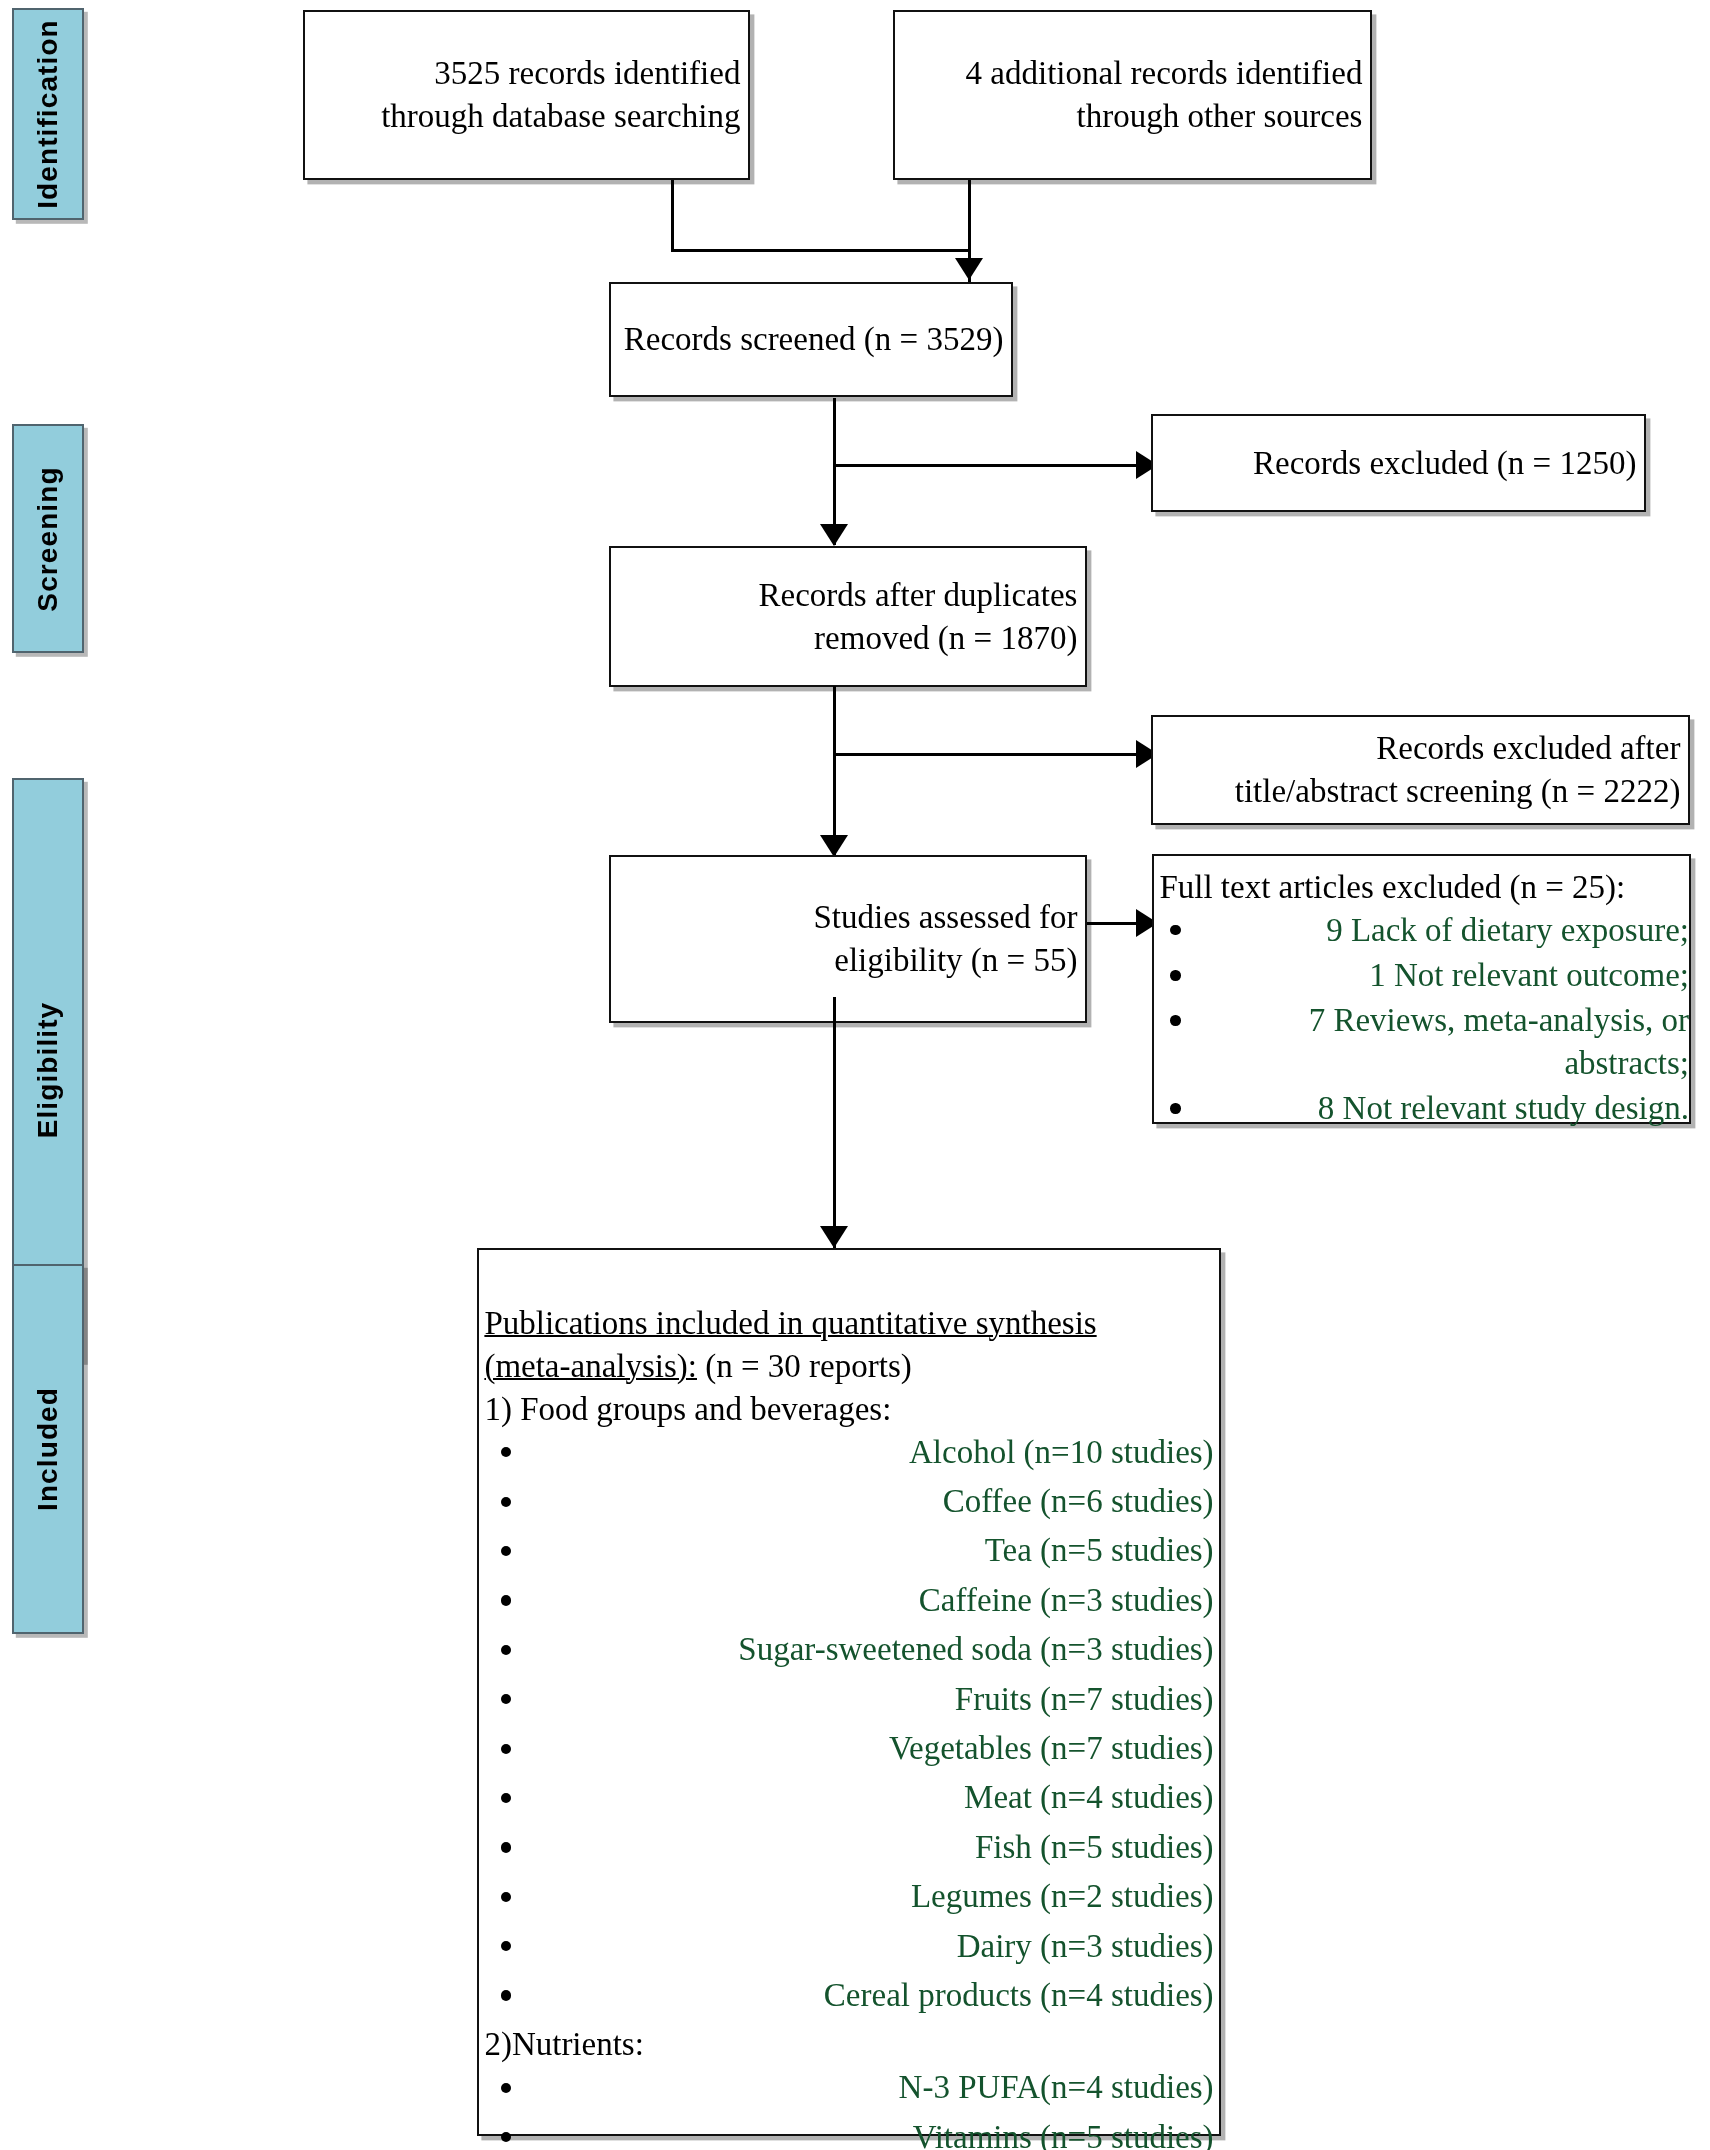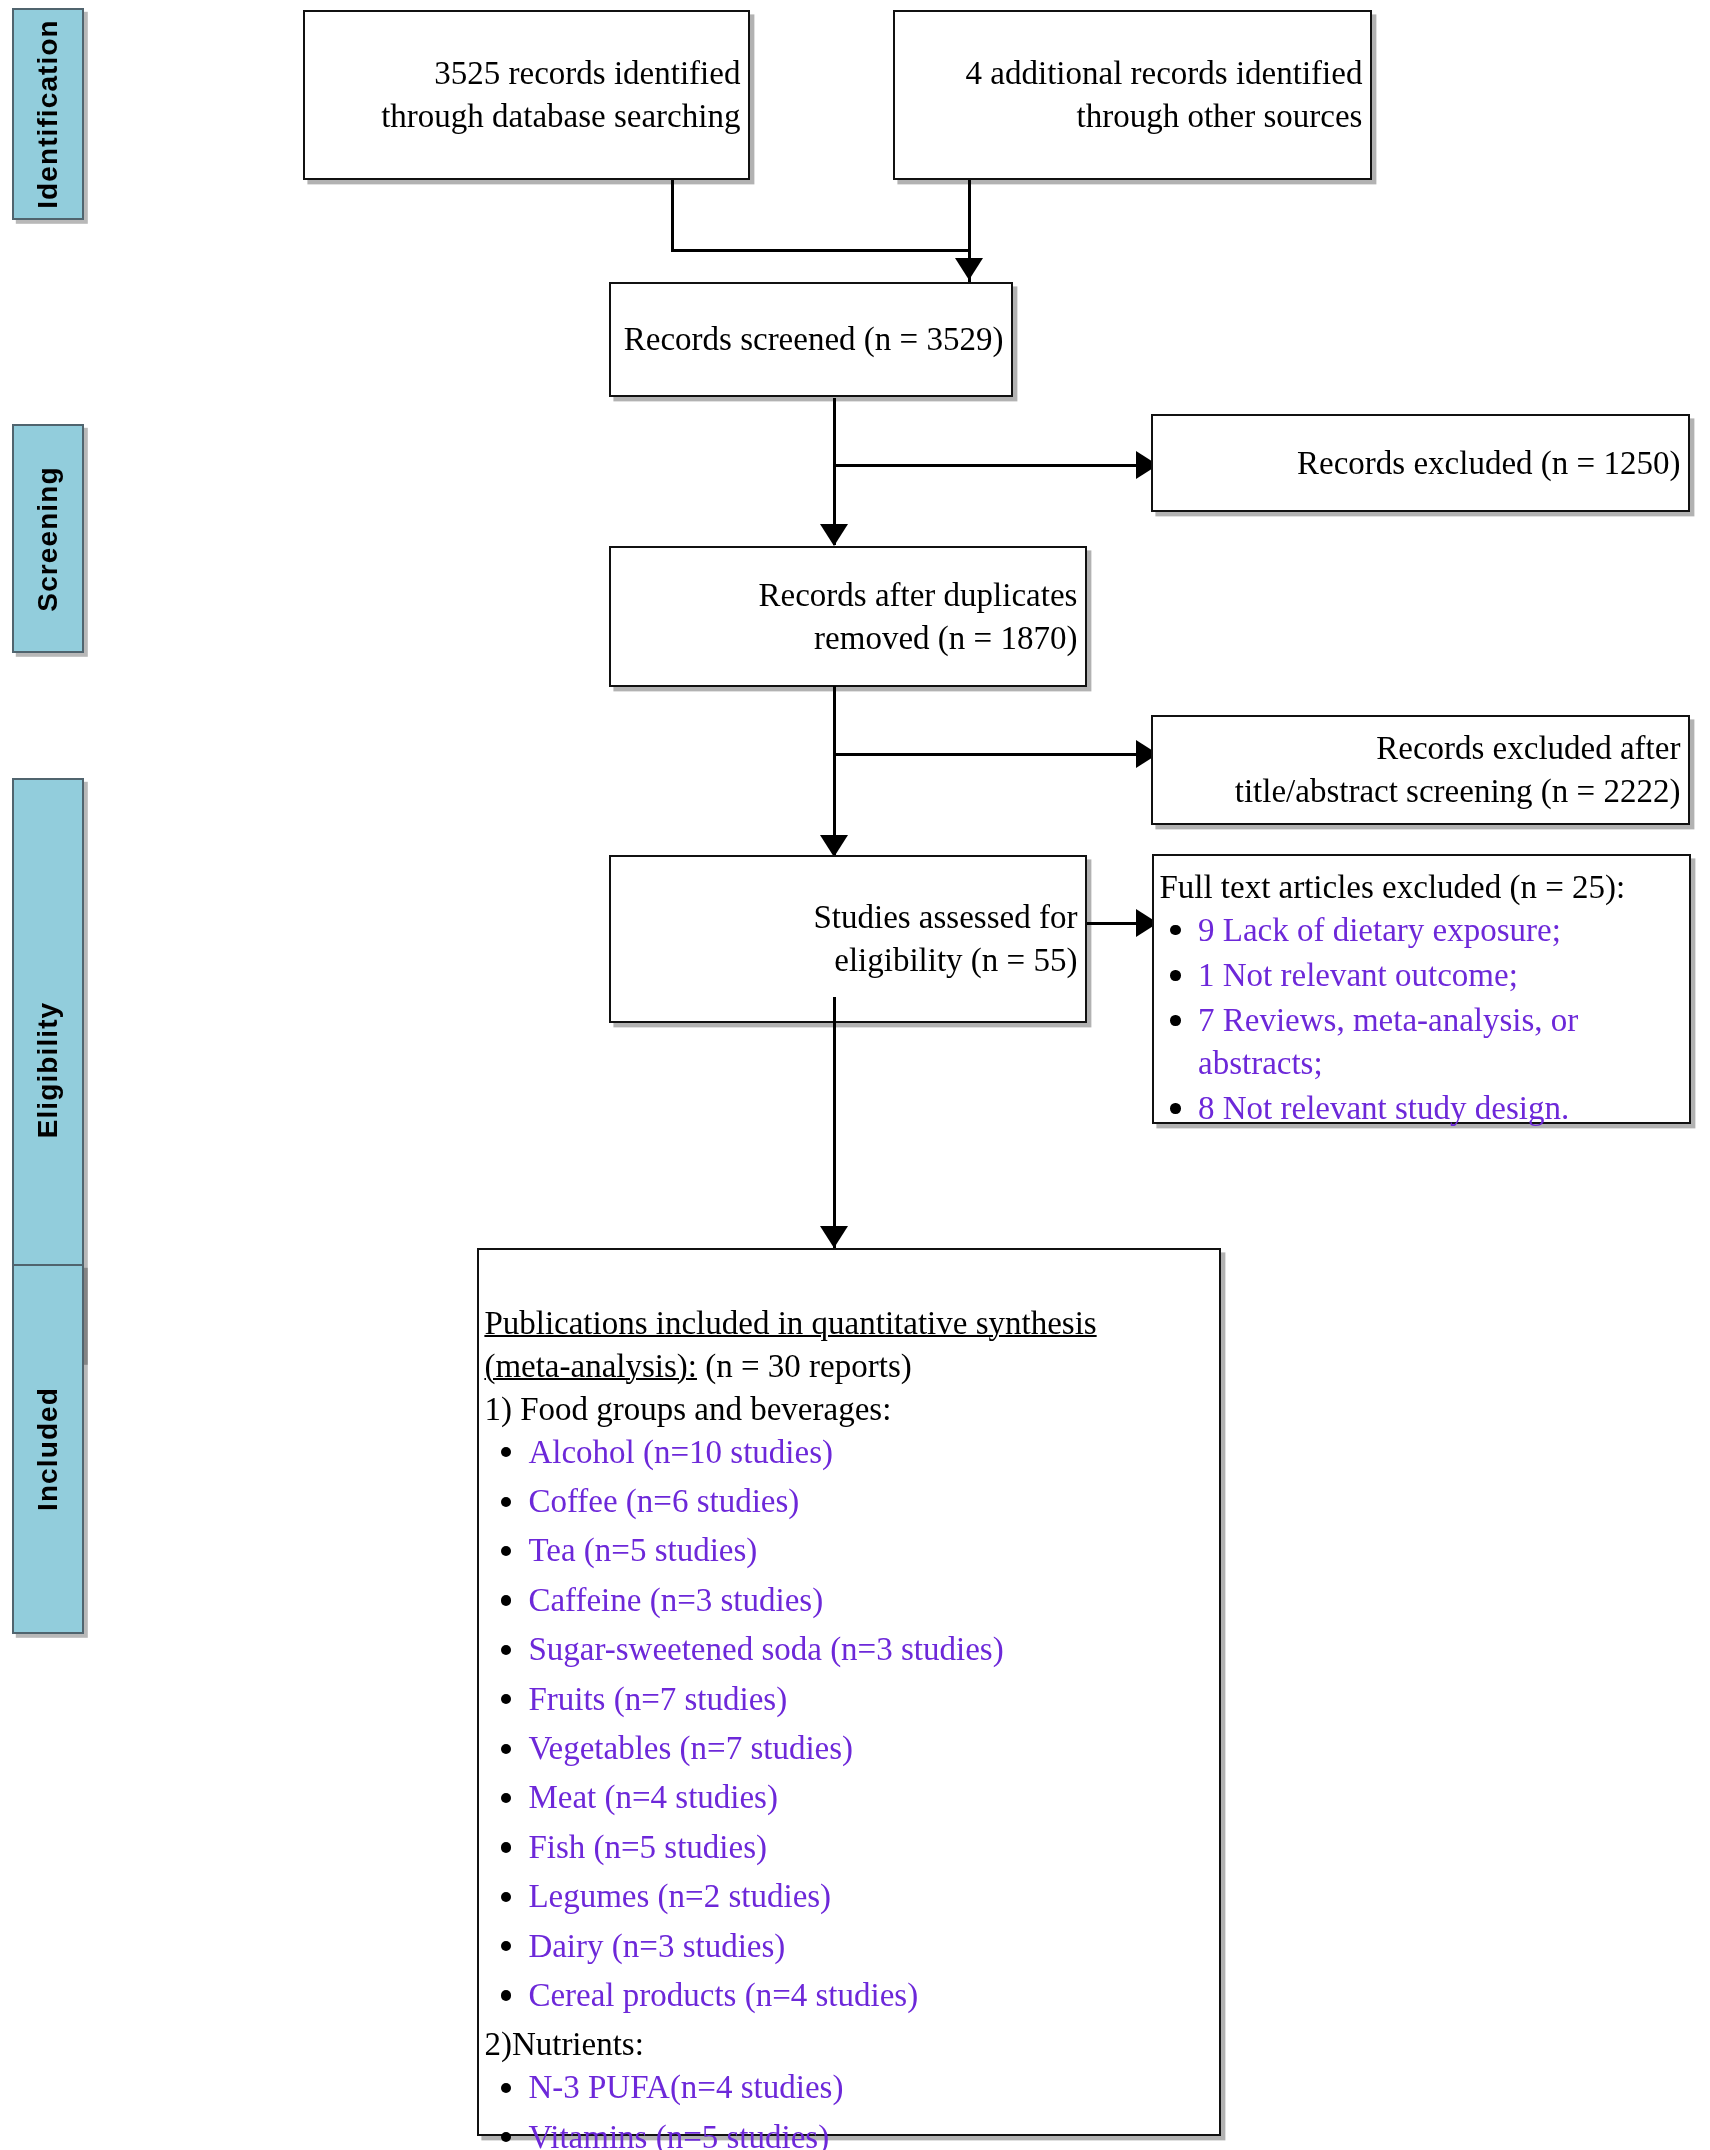--- a/index.html
+++ b/index.html
@@ -64,23 +64,24 @@
   .blist {
     list-style: none;
     margin: 0;
     padding: 0;
     width: 100%;
   }
   .blist li {
     position: relative;
     font-size: 33px;
     line-height: 1.30;
-    color: #6d28d9;
+    color: #14532d;
     padding-left: 44px;
     margin: 0 0 2.2px 0;
+    text-align: right;
   }
   .blist li::before {
     content: "";
     position: absolute;
     left: 16.3px;
     top: 0.50em;
     width: 10.3px;
     height: 10.3px;
     background: #000;
     border-radius: 50%;
@@ -163,21 +164,21 @@
   <div class="node center" style="left:609px; top:282px; width:404px; height:115px;">
     <div class="line">Records screened (n = 3529)</div>
   </div>
 
   <div class="vline" style="left:833px; top:398px; height:147px;"></div>
   <div class="arrow-down" style="left:820px; top:524px;"></div>
 
   <div class="hline" style="left:833px; top:464px; width:315px;"></div>
   <div class="arrow-right" style="left:1136px; top:451px;"></div>
 
-  <div class="node center" style="left:1151px; top:414px; width:539px; height:98px;">
+  <div class="node center" style="left:1151px; top:414px; width:495px; height:98px;">
     <div class="line">Records excluded (n = 1250)</div>
   </div>
 
   <div class="node center" style="left:609px; top:546px; width:478px; height:141px;">
     <div class="line">Records after duplicates</div>
     <div class="line">removed (n = 1870)</div>
   </div>
 
   <div class="vline" style="left:833px; top:686px; height:170px;"></div>
   <div class="arrow-down" style="left:820px; top:835px;"></div>

